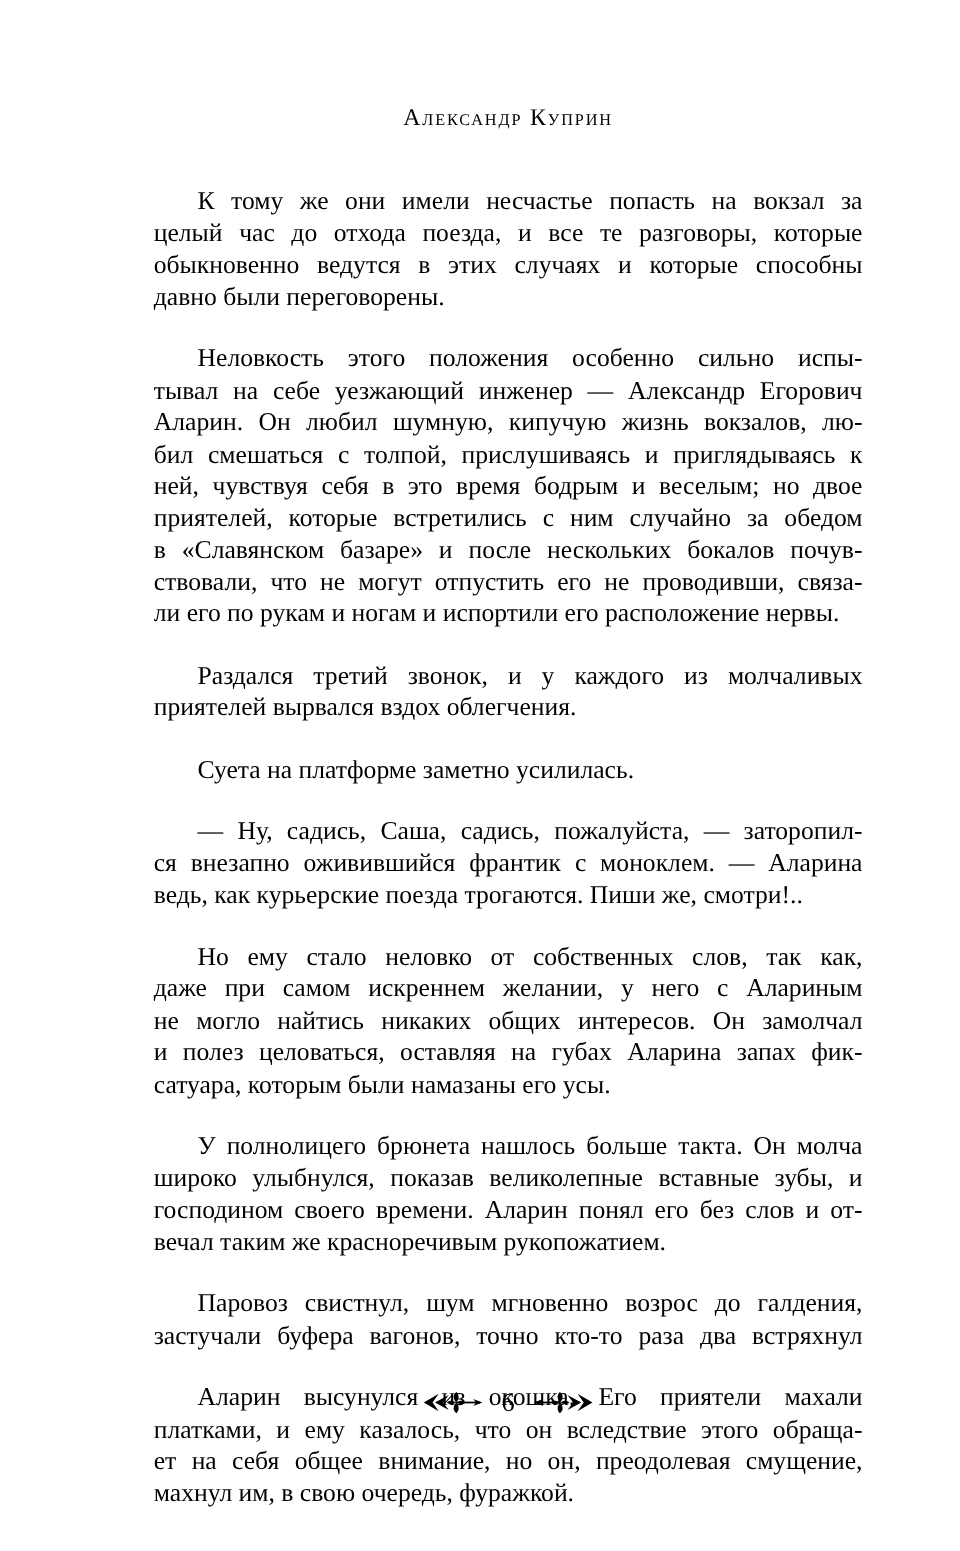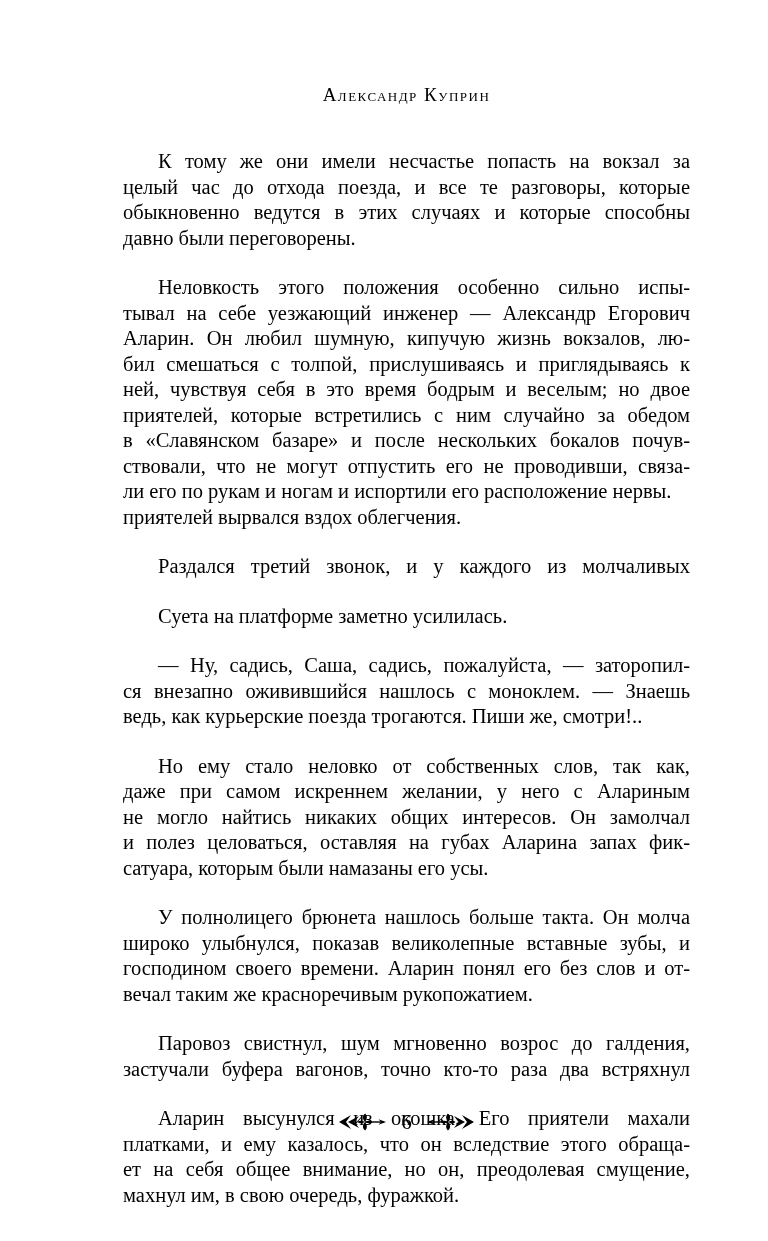--- a/index.html
+++ b/index.html
@@ -92,25 +92,25 @@
       <div class="line last">давно были переговорены.</div>
       <div class="line first">Неловкость этого положения особенно сильно испы-</div>
       <div class="line">тывал на себе уезжающий инженер — Александр Егорович</div>
       <div class="line">Аларин. Он любил шумную, кипучую жизнь вокзалов, лю-</div>
       <div class="line">бил смешаться с толпой, прислушиваясь и приглядываясь к</div>
       <div class="line">ней, чувствуя себя в это время бодрым и веселым; но двое</div>
       <div class="line">приятелей, которые встретились с ним случайно за обедом</div>
       <div class="line">в «Славянском базаре» и после нескольких бокалов почув-</div>
       <div class="line">ствовали, что не могут отпустить его не проводивши, связа-</div>
       <div class="line last">ли его по рукам и ногам и испортили его расположение нервы.</div>
+      <div class="line first">Раздался третий звонок, и у каждого из молчаливых</div>
       <div class="line last">приятелей вырвался вздох облегчения.</div>
-      <div class="line first">Раздался третий звонок, и у каждого из молчаливых</div>
       <div class="line first last">Суета на платформе заметно усилилась.</div>
       <div class="line first">— Ну, садись, Саша, садись, пожалуйста, — заторопил-</div>
-      <div class="line">ся внезапно оживившийся нашлось с моноклем. — Знаешь</div>
+      <div class="line">ся внезапно оживившийся франтик с моноклем. — Аларина</div>
       <div class="line last">ведь, как курьерские поезда трогаются. Пиши же, смотри!..</div>
       <div class="line first">Но ему стало неловко от собственных слов, так как,</div>
       <div class="line">даже при самом искреннем желании, у него с Алариным</div>
       <div class="line">не могло найтись никаких общих интересов. Он замолчал</div>
       <div class="line">и полез целоваться, оставляя на губах Аларина запах фик-</div>
       <div class="line last">сатуара, которым были намазаны его усы.</div>
       <div class="line first">У полнолицего брюнета нашлось больше такта. Он молча</div>
       <div class="line">широко улыбнулся, показав великолепные вставные зубы, и</div>
       <div class="line">господином своего времени. Аларин понял его без слов и от-</div>
       <div class="line last">вечал таким же красноречивым рукопожатием.</div>

